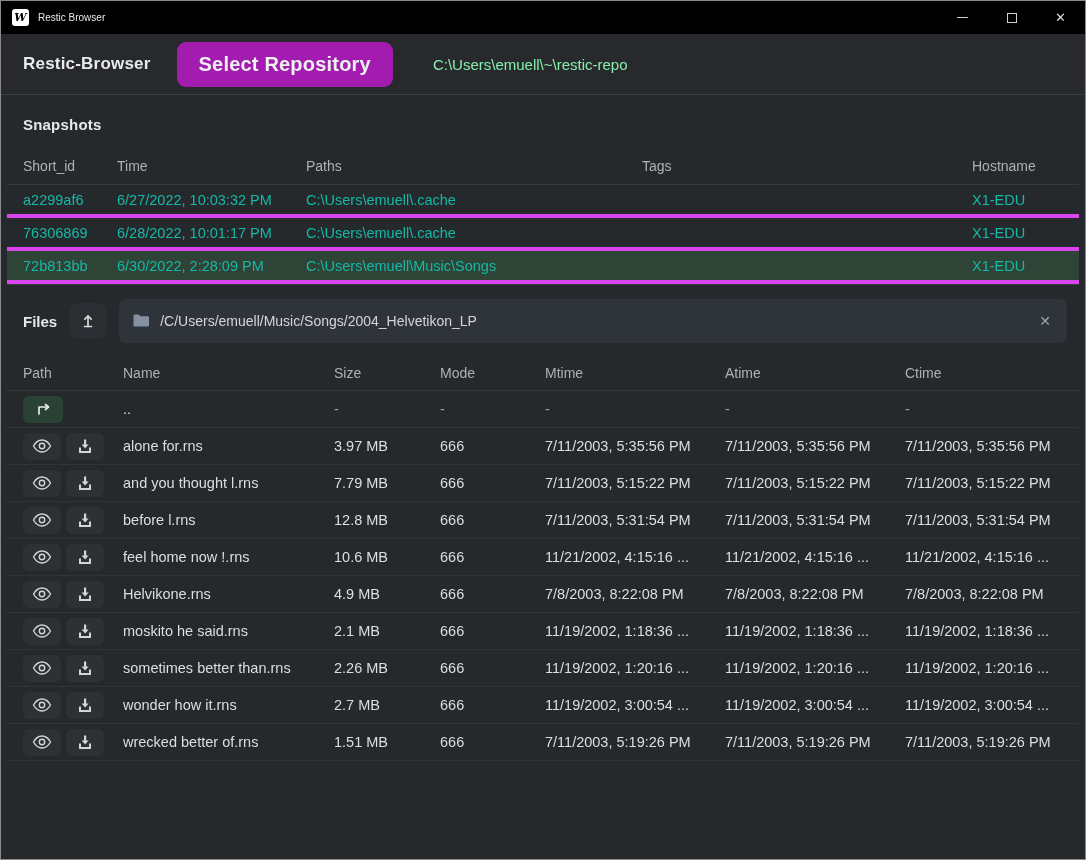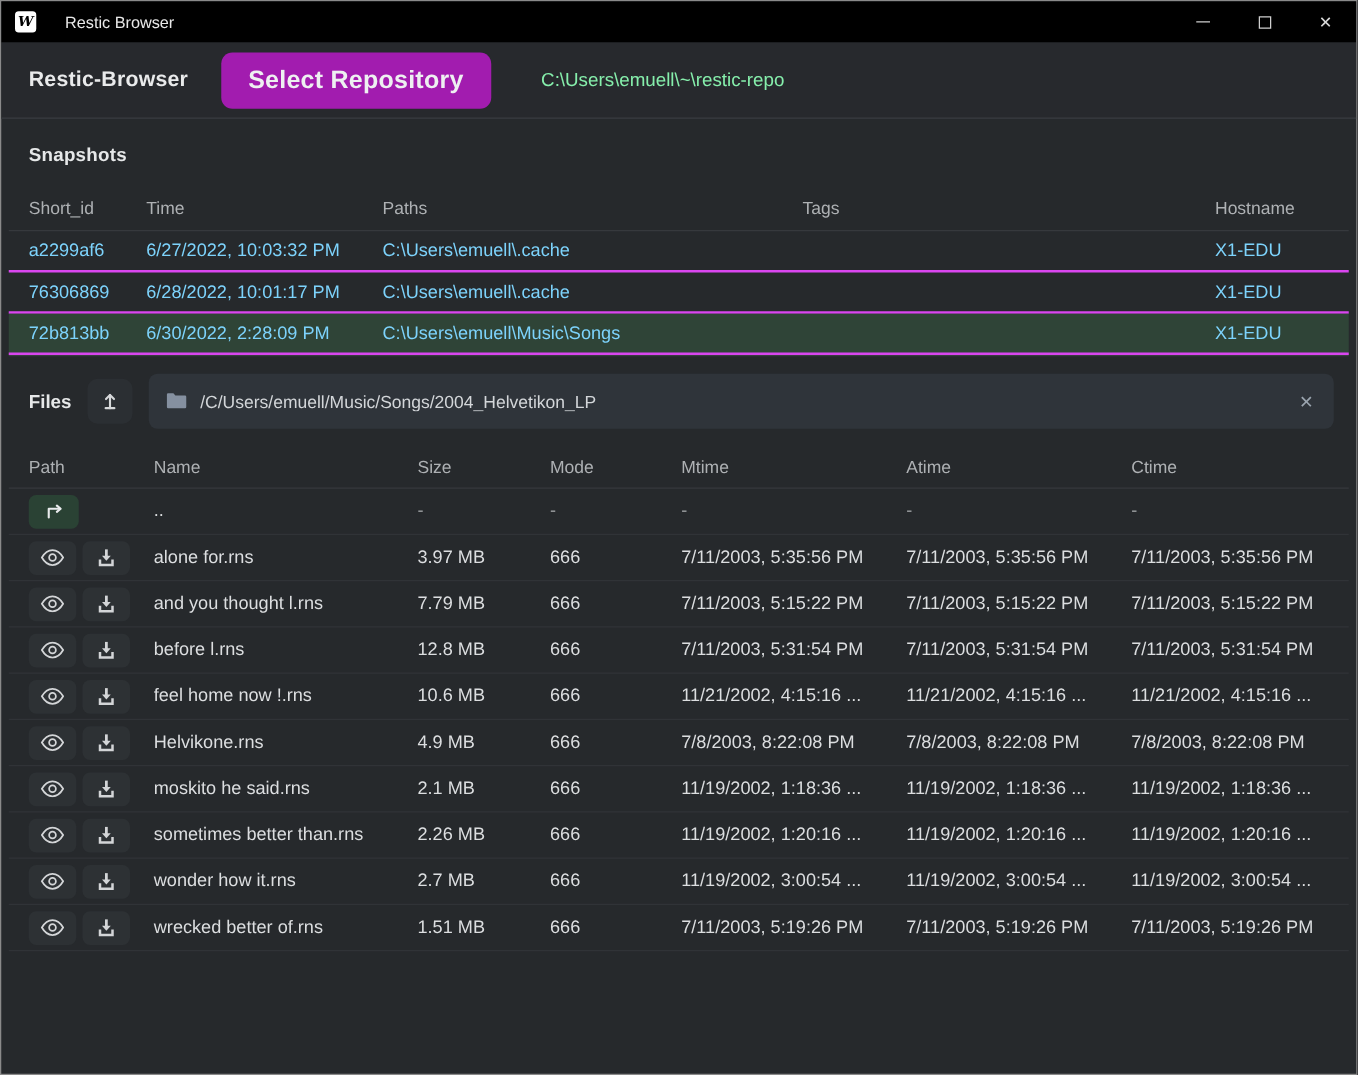--- a/index.html
+++ b/index.html
@@ -20,21 +20,21 @@
     display:flex; align-items:center;
     color:#e8e8e8;
   }
   .app-icon{
     width:17px; height:17px; margin-left:11px;
     background:#fff; border-radius:3px;
     display:flex; align-items:center; justify-content:center;
     font-weight:bold; font-size:11px; color:#000;
     font-family:"DejaVu Serif",serif; font-style:italic;
   }
-  .titlebar .title{ margin-left:23px; font-size:13px; }
+  .titlebar .title{ margin-left:9px; font-size:10px; }
   .tb-controls{ margin-left:auto; display:flex; height:100%; }
   .tb-btn{
     width:49px; height:100%; background:transparent; border:none;
     color:#d8d8d8; display:flex; align-items:center; justify-content:center;
     font-size:14px; cursor:default;
   }
   .tb-btn .min-glyph{ display:block; width:11px; height:1px; background:#cfcfcf; }
   .tb-btn .max-glyph{ display:block; width:10px; height:10px; border:1px solid #cfcfcf; }
   .tb-btn .close-glyph{ font-size:13px; color:#d8d8d8; }
 
@@ -64,21 +64,21 @@
 
   
   .table{ margin:0 6px; }
   .trow{ display:grid; align-items:center; padding:0 16px; }
   .thead{ color:#aeb1b4; font-size:14px; }
   .thead > div{ cursor:default; }
   .snap-grid{ grid-template-columns:94px 189px 336px 330px 1fr; }
   .files-grid{ grid-template-columns:100px 211px 106px 105px 180px 180px 1fr; }
 
   .snap-head{ height:37px; border-bottom:1px solid #36393d; }
-  .snap-row{ height:33px; border-bottom:2px solid #d946ef; color:#7dd3fc; font-size:14.5px; cursor:default; }
+  .snap-row{ height:33px; border-bottom:4px solid #d946ef; color:#14b8a6; font-size:14.5px; cursor:default; }
   .snap-row.selected{ background:#2f4437; }
   .snap-table{ border-bottom:1px solid #3a3d41; margin-bottom:0; }
 
   .files-head{ height:36px; border-bottom:1px solid #36393d; }
   .file-row{ height:37px; border-bottom:1px solid #303337; color:#dcdee0; font-size:14.5px; }
   .cell-dim{ color:#9b9ea1; }
 
   
   .files-bar{
     display:flex; align-items:center;

